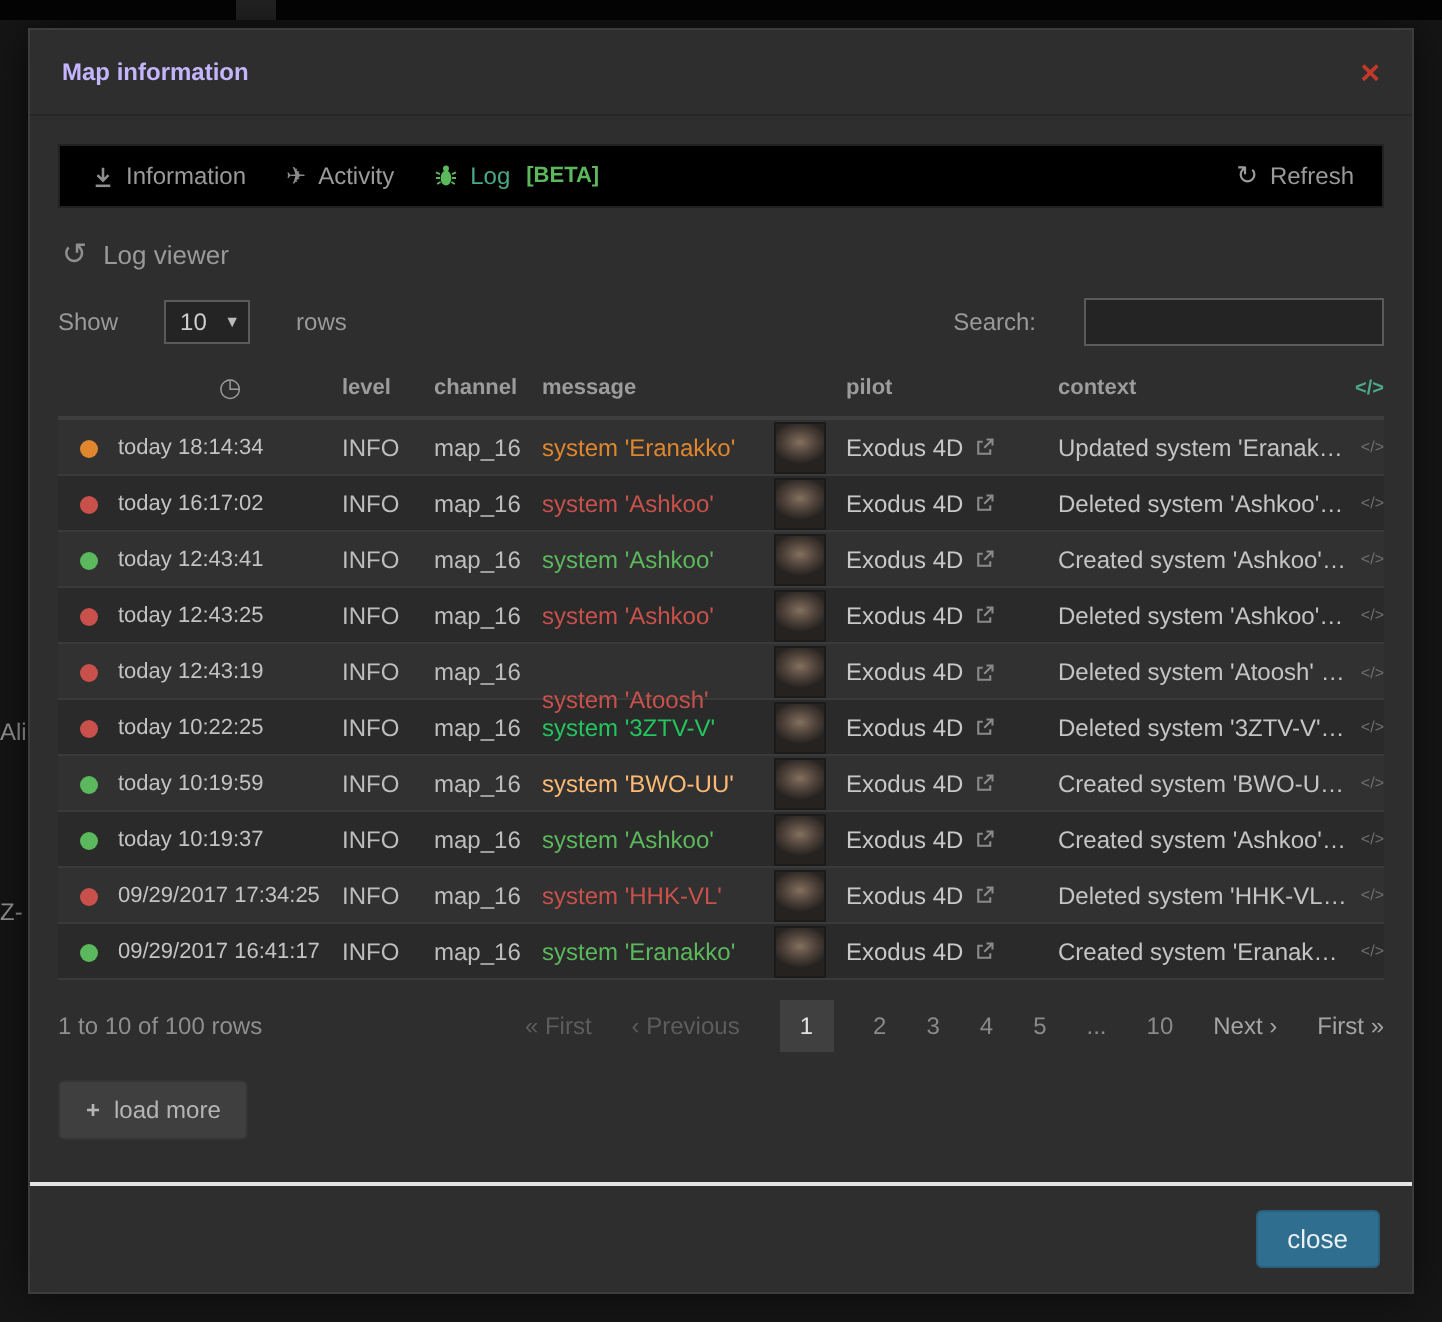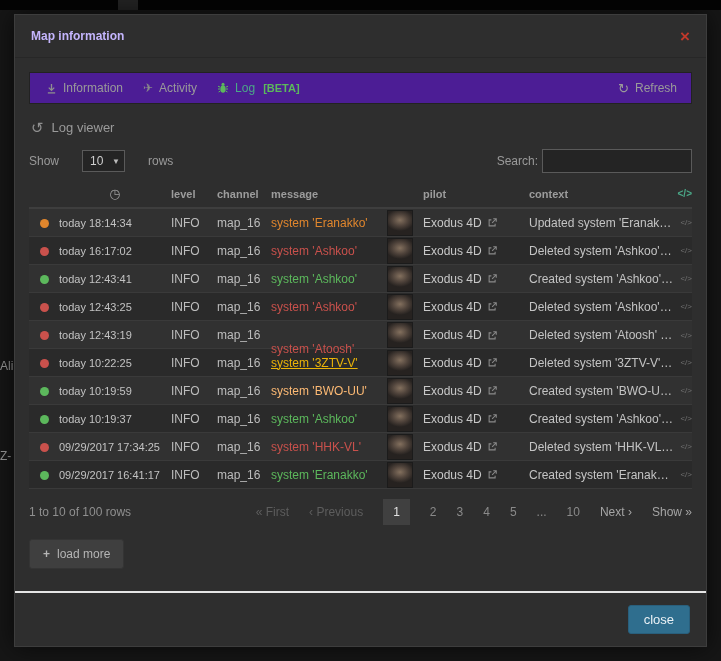--- a/index.html
+++ b/index.html
@@ -14,38 +14,38 @@
   .modal{position:absolute;left:14px;top:14px;width:693px;height:633px;background:#2e2e2e;
          border:1px solid #3d3d3d;box-sizing:border-box;display:flex;flex-direction:column;
          box-shadow:0 0 24px rgba(0,0,0,.65);}
   .modal-header{height:42px;flex:0 0 42px;display:flex;align-items:center;justify-content:space-between;
                 padding:0 16px;border-bottom:1px solid #272727;}
   .modal-title{color:#c4b5fd;font-size:12px;font-weight:bold;}
   .modal-close{color:#c0392b;font-size:17px;font-weight:bold;cursor:pointer;line-height:1;}
 
   .modal-body{flex:1;padding:14px;display:flex;flex-direction:column;box-sizing:border-box;overflow:hidden;}
 
-  .tabbar{display:flex;align-items:center;background:#4c1d95;border:1px solid #222;height:30px;flex:0 0 30px;padding:0 6px;}
+  .tabbar{display:flex;align-items:center;background:#000000;border:1px solid #222;height:30px;flex:0 0 30px;padding:0 6px;}
   .tab{display:flex;align-items:center;gap:6px;padding:0 10px;height:100%;color:#9a9a9a;font-size:12px;cursor:pointer;}
   .tab .ticon{color:#8a8a8a;font-size:12px;line-height:1;display:inline-flex;}
   .tab.active .tlabel{color:#4ba888;}
   .tbadge{color:#5cb85c;font-weight:bold;font-size:11px;margin-left:2px;}
   .refresh{margin-left:auto;display:flex;align-items:center;gap:6px;color:#9a9a9a;font-size:12px;padding:0 8px;cursor:pointer;}
   .refresh .ticon{font-size:13px;color:#9a9a9a;}
 
   .section-heading{margin:16px 2px 0;display:flex;align-items:center;gap:8px;color:#9a9a9a;font-size:13px;}
   .section-heading .hicon{font-size:15px;color:#8f8f8f;line-height:1;}
 
   .controls{margin-top:14px;display:flex;align-items:center;justify-content:space-between;color:#9a9a9a;font-size:12px;}
   .controls-left{display:flex;align-items:center;gap:23px;}
   .selwrap{position:relative;display:inline-block;}
   .selwrap select{appearance:none;-webkit-appearance:none;background:#242424;color:#cfcfcf;border:1px solid #5a5a5a;
                   font-size:12px;padding:3px 20px 3px 7px;font-family:"Liberation Sans",sans-serif;}
   .selwrap .caret{position:absolute;right:5px;top:50%;transform:translateY(-50%);font-size:8px;color:#bbb;pointer-events:none;}
-  .controls-right{display:flex;align-items:center;gap:4px;}
+  .controls-right{display:flex;align-items:center;gap:24px;}
   .controls-right input{width:150px;height:24px;background:#242424;border:1px solid #5a5a5a;color:#ddd;
                         padding:0 7px;font-size:12px;box-sizing:border-box;font-family:"Liberation Sans",sans-serif;}
 
   .ltable{margin-top:10px;}
   .thead,.trow{display:grid;grid-template-columns:30px 112px 46px 54px 116px 30px 112px 1fr 18px;align-items:center;}
   .thead{color:#9c9c9c;font-size:11px;font-weight:bold;padding:3px 0 6px;border-bottom:2px solid #3e3e3e;}
   .thead .hc{white-space:nowrap;}
   .h-clock{text-align:center;font-weight:normal;font-size:13px;color:#9a9a9a;}
   .h-code{text-align:right;color:#4ba888;font-size:10px;}
   .trow{height:27px;border-bottom:1px solid #3a3a3a;font-size:12px;color:#c0c0c0;}
@@ -257,21 +257,21 @@
                 </svg>
               </div>
               <div class="c t-ctx">Deleted system 'Atoosh' #…</div>
               <div class="c t-code">&lt;/&gt;</div>
             </div>
             <div class="trow">
               <div class="c dotc"><span class="dot" style="background: rgb(201, 81, 76);"></span></div>
               <div class="c t-time">today 10:22:25</div>
               <div class="c t-level">INFO</div>
               <div class="c t-channel">map_16</div>
-              <div class="c t-msg" style="color: #eab308; text-decoration: underline;">system '3ZTV-V'</div>
+              <div class="c t-msg" style="color: #22c55e;">system '3ZTV-V'</div>
               <div class="c avatarc">
                 <span class="avatar"></span>
               </div>
               <div class="c t-pilot">
                 <span class="pname">Exodus 4D</span>
                 <svg class="share" width="9" height="9" viewBox="0 0 12 12">
                   <path d="M4.5 2.5H1.5v8h8v-3M7 1h4v4M11 1L5.5 6.5" stroke="#8a8a8a" stroke-width="1.4" fill="none"></path>
                 </svg>
               </div>
               <div class="c t-ctx">Deleted system '3ZTV-V' #…</div>
@@ -358,21 +358,21 @@
             <span class="pitem pdim">« First</span>
             <span class="pitem pdim">‹ Previous</span>
             <span class="pitem pactive">1</span>
             <span class="pitem ppage">2</span>
             <span class="pitem ppage">3</span>
             <span class="pitem ppage">4</span>
             <span class="pitem ppage">5</span>
             <span class="pitem pdots">...</span>
             <span class="pitem ppage">10</span>
             <span class="pitem pnav">Next ›</span>
-            <span class="pitem pnav">Show »</span>
+            <span class="pitem pnav">First »</span>
           </div>
       </div>
 
       <div class="loadmore-row">
         <button class="loadmore">
           <span class="plus">+</span>
           <span>load more</span>
         </button>
       </div>
 

